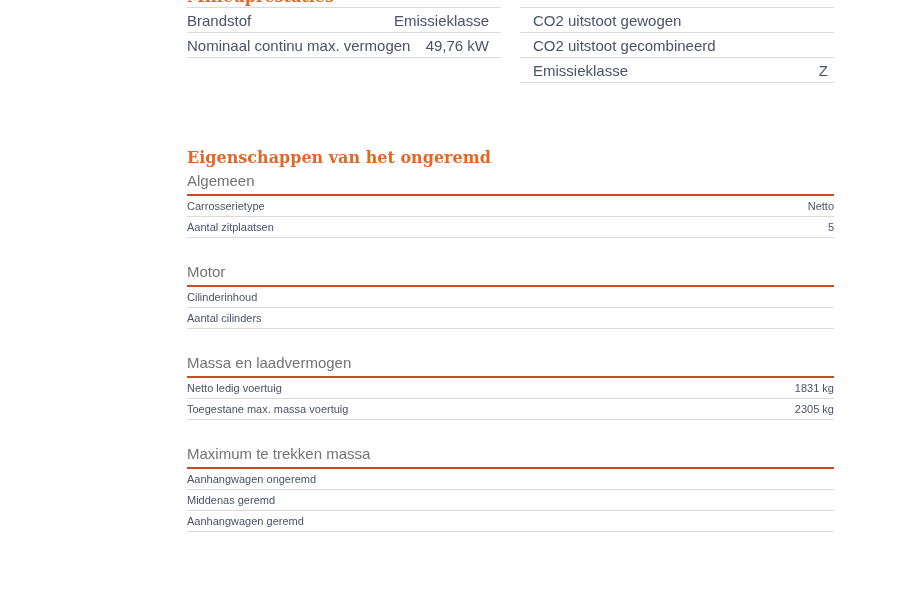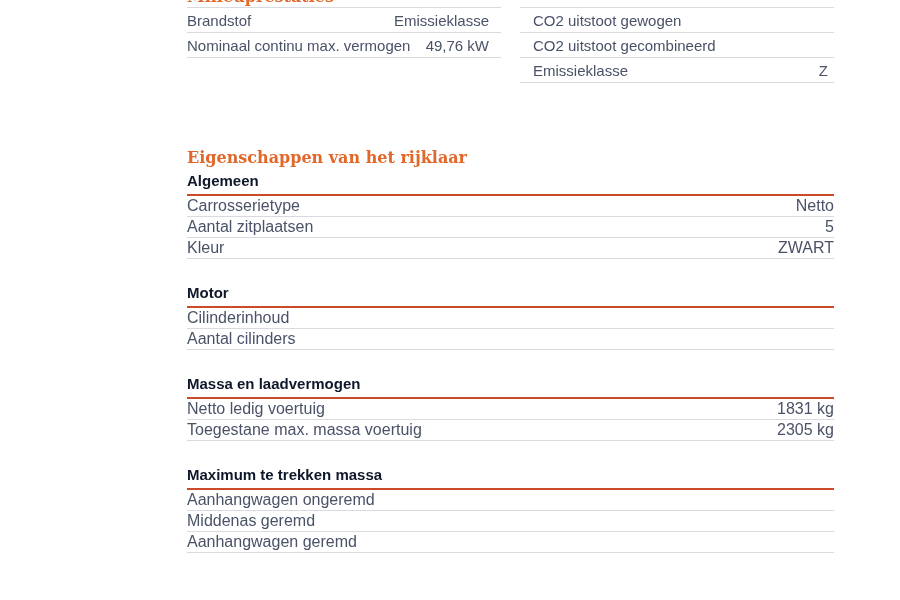--- a/index.html
+++ b/index.html
@@ -24,27 +24,27 @@
     font-size:15px; color:#4a5268; white-space:nowrap;
   }
   .ttable.left .trow .val { padding-right:12px; }
   .ttable.right .trow .lbl { padding-left:13px; }
   .ttable.right .trow .val { padding-right:6px; }
 
   .section-title { margin-top:67px; }
 
   .group-heading {
     margin-top:26px; padding-bottom:5px; border-bottom:2px solid #cb4a28;
-    font-size:15px; line-height:16px; font-weight:bold; color:#0f172a;
+    font-size:15px; line-height:16px; font-weight:normal; color:#737373;
   }
   .group.first .group-heading { margin-top:7px; }
   .grow {
     display:flex; justify-content:space-between; align-items:center;
     height:20px; border-bottom:1px solid #d9dade;
-    font-size:16px; color:#4a5268; white-space:nowrap;
+    font-size:11px; color:#4a5268; white-space:nowrap;
   }
 </style>
 </head>
 <body>
 
 <div class="page">
 
   <div class="slab top-title">Milieuprestaties</div>
 
   <div class="top-tables">
@@ -67,35 +67,31 @@
         <span class="lbl">CO2 uitstoot gecombineerd</span>
         <span class="val"></span>
       </div>
       <div class="trow">
         <span class="lbl">Emissieklasse</span>
         <span class="val">Z</span>
       </div>
     </div>
   </div>
 
-  <div class="slab section-title">Eigenschappen van het rijklaar</div>
+  <div class="slab section-title">Eigenschappen van het ongeremd</div>
 
   <div class="group first">
     <div class="group-heading">Algemeen</div>
     <div class="grow">
       <span class="lbl">Carrosserietype</span>
       <span class="val">Netto</span>
     </div>
     <div class="grow">
       <span class="lbl">Aantal zitplaatsen</span>
       <span class="val">5</span>
-    </div>
-    <div class="grow">
-      <span class="lbl">Kleur</span>
-      <span class="val">ZWART</span>
     </div>
   </div>
 
   <div class="group">
     <div class="group-heading">Motor</div>
     <div class="grow">
       <span class="lbl">Cilinderinhoud</span>
       <span class="val"></span>
     </div>
     <div class="grow">

